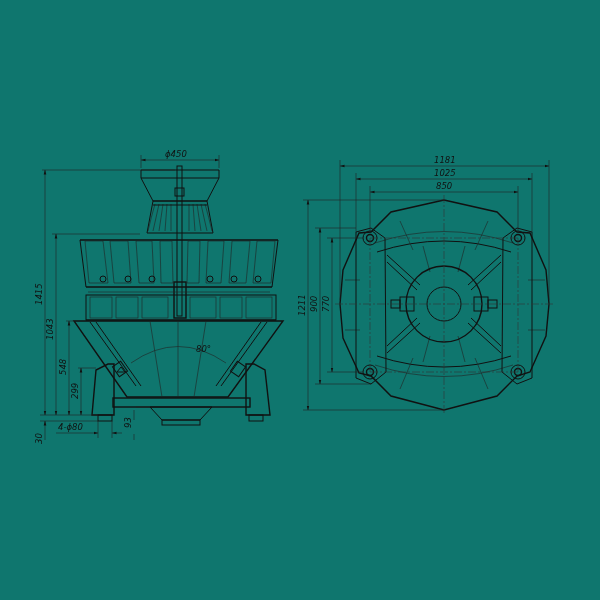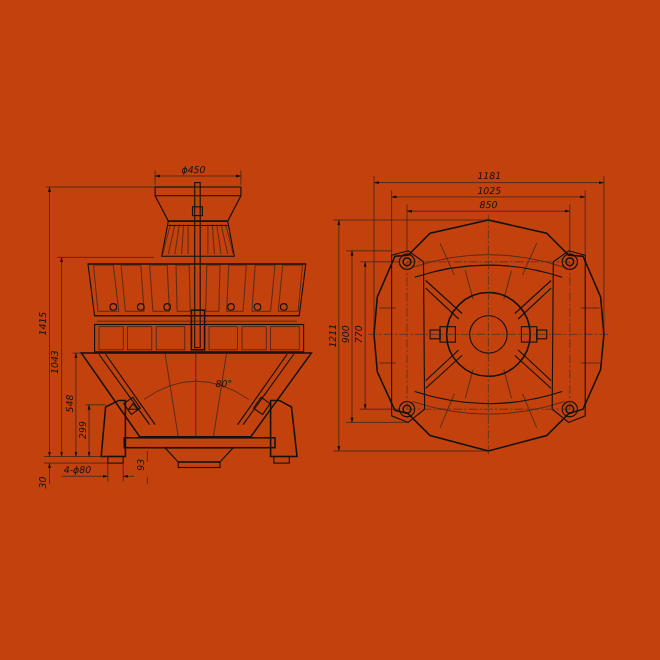--- a/index.html
+++ b/index.html
@@ -1,16 +1,16 @@
 <!DOCTYPE html>
 <html><head>
 <meta charset="utf-8">
 <style>
   html,body{margin:0;padding:0;background:#fff;}
-  #canvas{position:relative;width:600px;height:600px;background:#c2410c;overflow:hidden;}
+  #canvas{position:relative;width:600px;height:600px;background:#0f766e;overflow:hidden;}
   svg{position:absolute;left:0;top:0;}
   .dimtext{font-family:"DejaVu Sans",sans-serif;font-size:8.5px;font-style:italic;fill:#111;}
   .ln{stroke:#111;fill:none;stroke-width:1;}
   .thin{stroke:#222;fill:none;stroke-width:0.6;}
   .thick{stroke:#111;fill:none;stroke-width:1.4;}
   .cl{stroke:#333;fill:none;stroke-width:0.6;stroke-dasharray:8 2 2 2;}
 </style>
 </head>
 <body>
 

